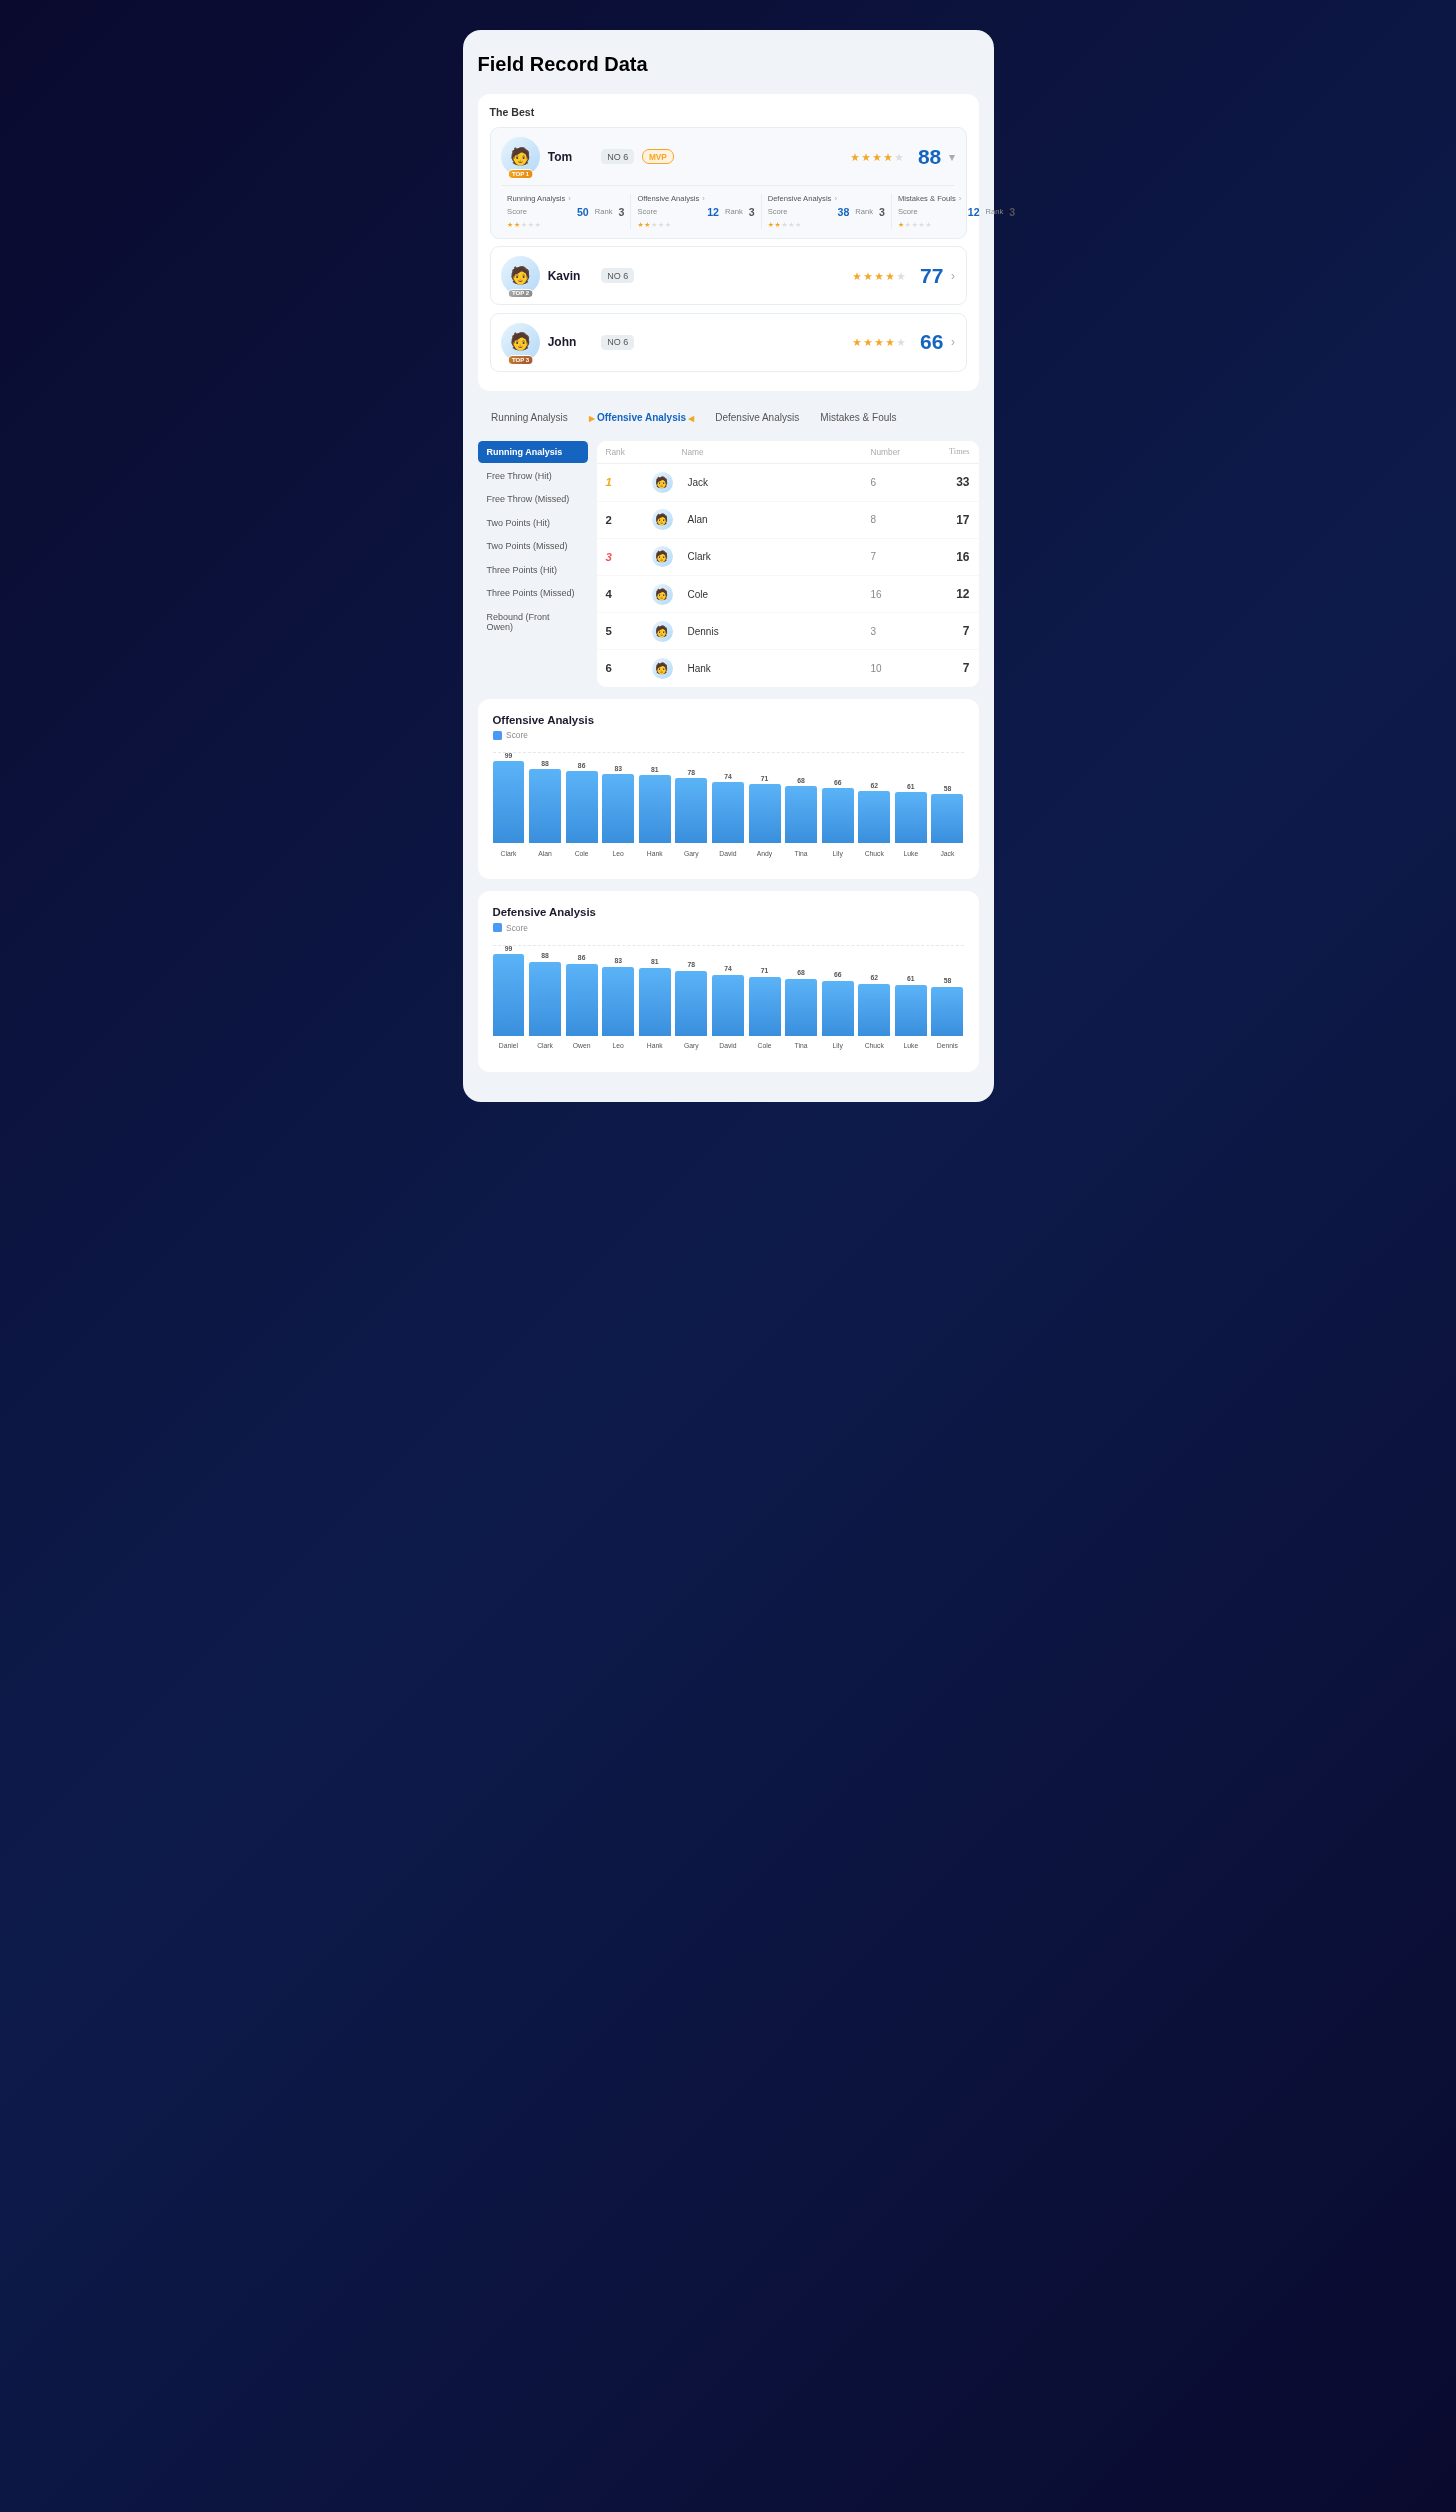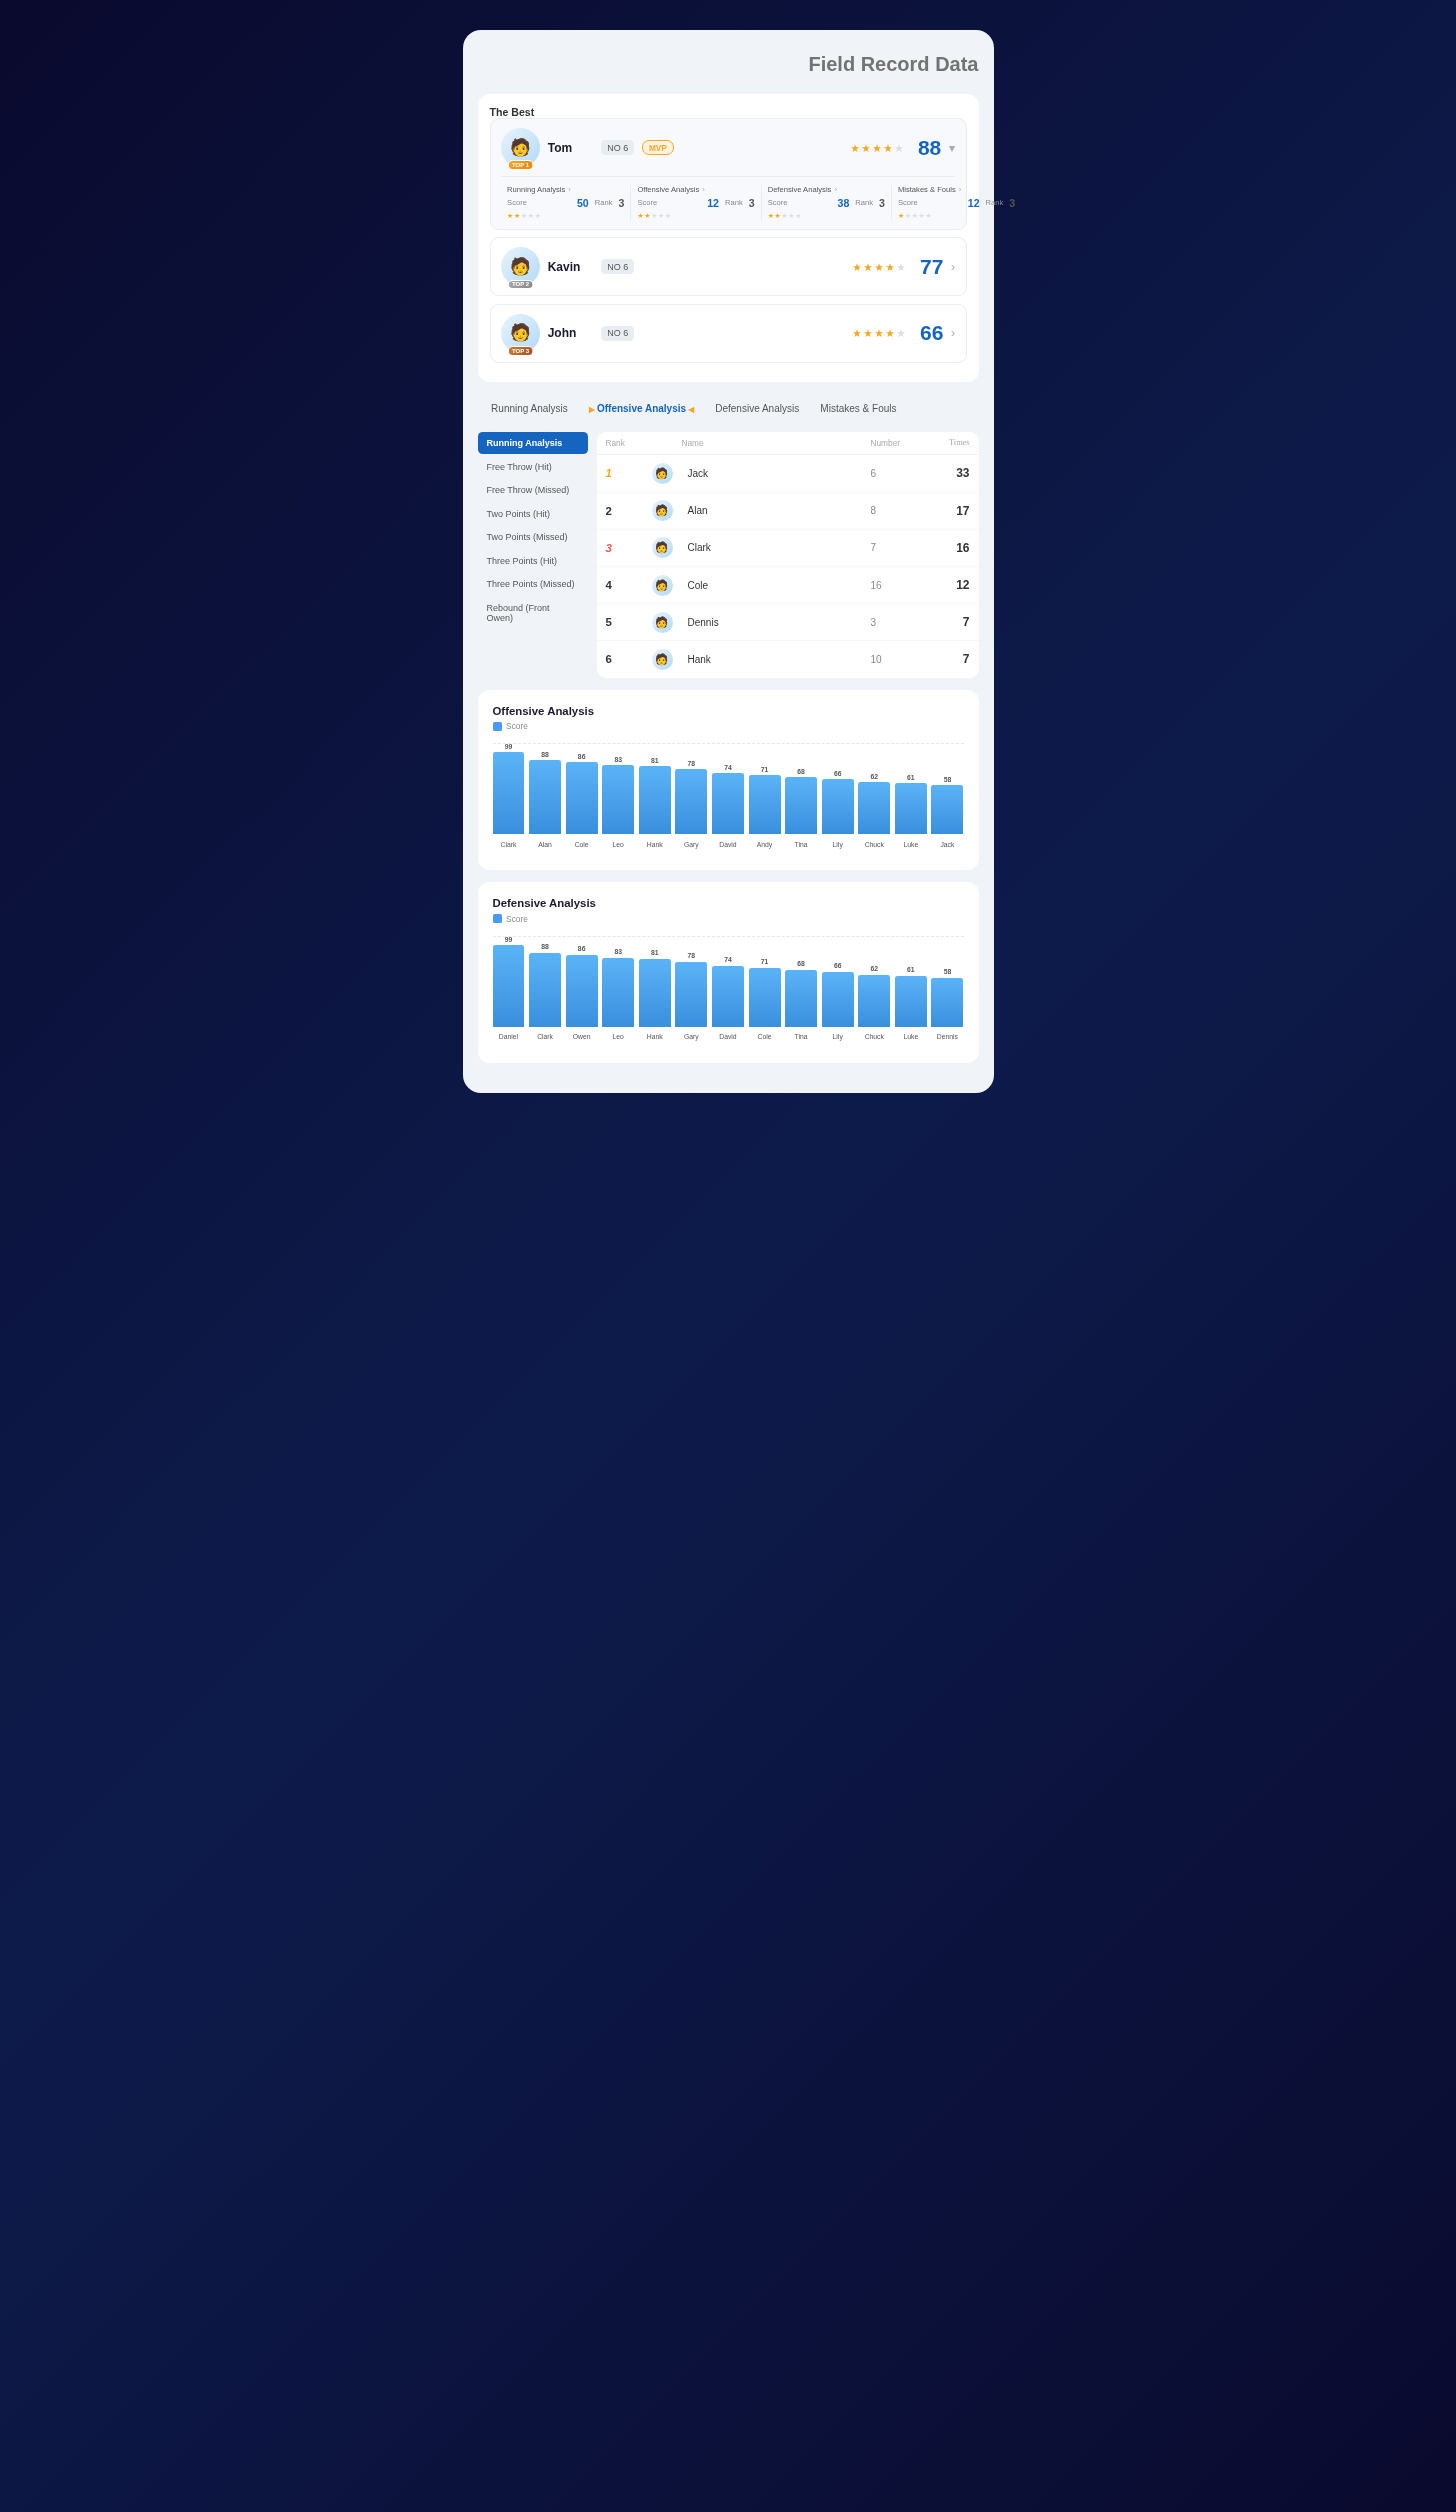--- a/index.html
+++ b/index.html
@@ -12,38 +12,39 @@
       padding: 30px 15px;
       font-family: -apple-system, BlinkMacSystemFont, 'Segoe UI', sans-serif;
     }
     .main-card {
       background: #f0f4f8;
       border-radius: 18px;
       width: 531px;
       padding: 23px 15px 30px;
     }
     .page-title {
-      text-align: right;
+      text-align: left;
       font-size: 20px;
       font-weight: 700;
-      color: #737373;
+      color: #000000;
       margin-bottom: 18px;
     }
 
     
     .best-section {
       background: white;
       border-radius: 12px;
       padding: 12px;
       margin-bottom: 15px;
     }
     .best-label {
       font-size: 10.6px;
       font-weight: 600;
       color: #333;
+      margin-bottom: 9px;
     }
 
     
     .player-card {
       background: white;
       border-radius: 9px;
       border: 0.8px solid #e8edf2;
       padding: 9px 10.6px;
       margin-bottom: 7.6px;
     }

